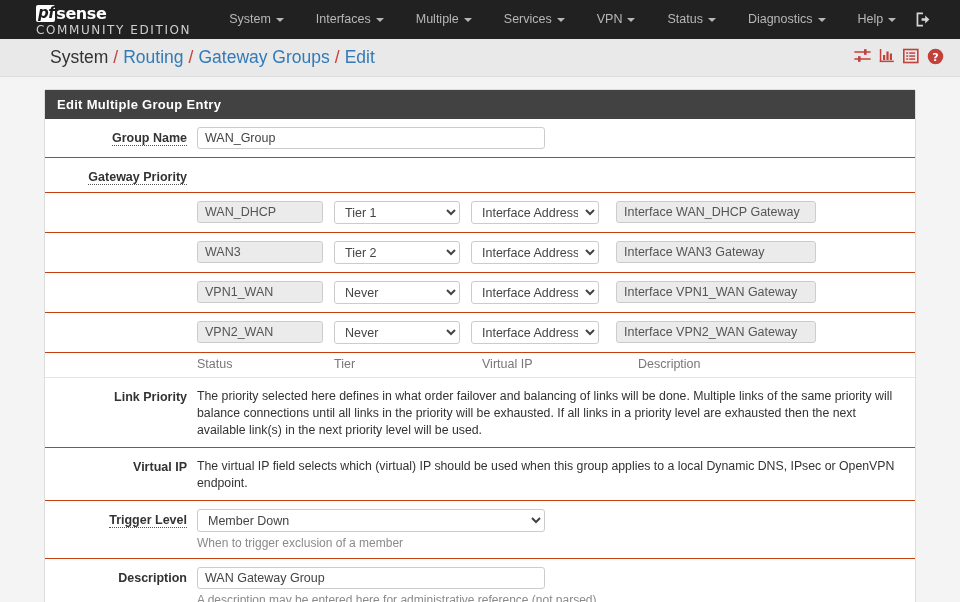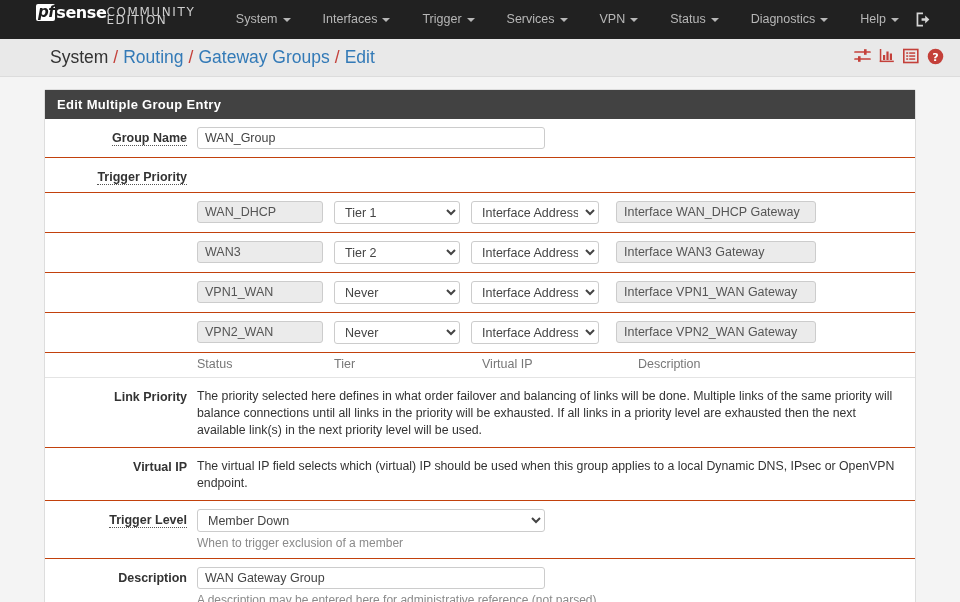--- a/index.html
+++ b/index.html
@@ -18,21 +18,21 @@
   .navbar {
     height: 39px;
     background: #212121;
     display: flex;
     align-items: center;
     padding: 0 14px 0 0;
     position: relative;
   }
   .brand {
     display: flex;
-    flex-direction: row;
+    flex-direction: column;
     justify-content: center;
     margin-left: 36px;
     margin-right: 22px;
     height: 31px;
   }
   .brand-top {
     display: flex;
     align-items: center;
     height: 17px;
   }
@@ -242,21 +242,21 @@
   </div>
 
   <div class="nav-items">
     <div class="nav-item">
       <span>System</span><i class="caret"></i>
     </div>
     <div class="nav-item">
       <span>Interfaces</span><i class="caret"></i>
     </div>
     <div class="nav-item">
-      <span>Trigger</span><i class="caret"></i>
+      <span>Multiple</span><i class="caret"></i>
     </div>
     <div class="nav-item">
       <span>Services</span><i class="caret"></i>
     </div>
     <div class="nav-item">
       <span>VPN</span><i class="caret"></i>
     </div>
     <div class="nav-item">
       <span>Status</span><i class="caret"></i>
     </div>
@@ -336,21 +336,21 @@
       <div class="lbl dotted">
         <span>Group Name</span>
       </div>
       <div class="fields">
         <input type="text" class="big-input" value="WAN_Group" style="">
       </div>
     </div>
 
     <div class="row">
       <div class="lbl dotted">
-        <span>Trigger Priority</span>
+        <span>Gateway Priority</span>
       </div>
       <div class="fields"></div>
     </div>
 
     <div class="row">
       <div class="lbl"></div>
       <div class="fields">
         <input type="text" class="gw-name ro" readonly="" value="WAN_DHCP" style="">
         <select class="gw-tier">
           <option>Tier 1</option>

